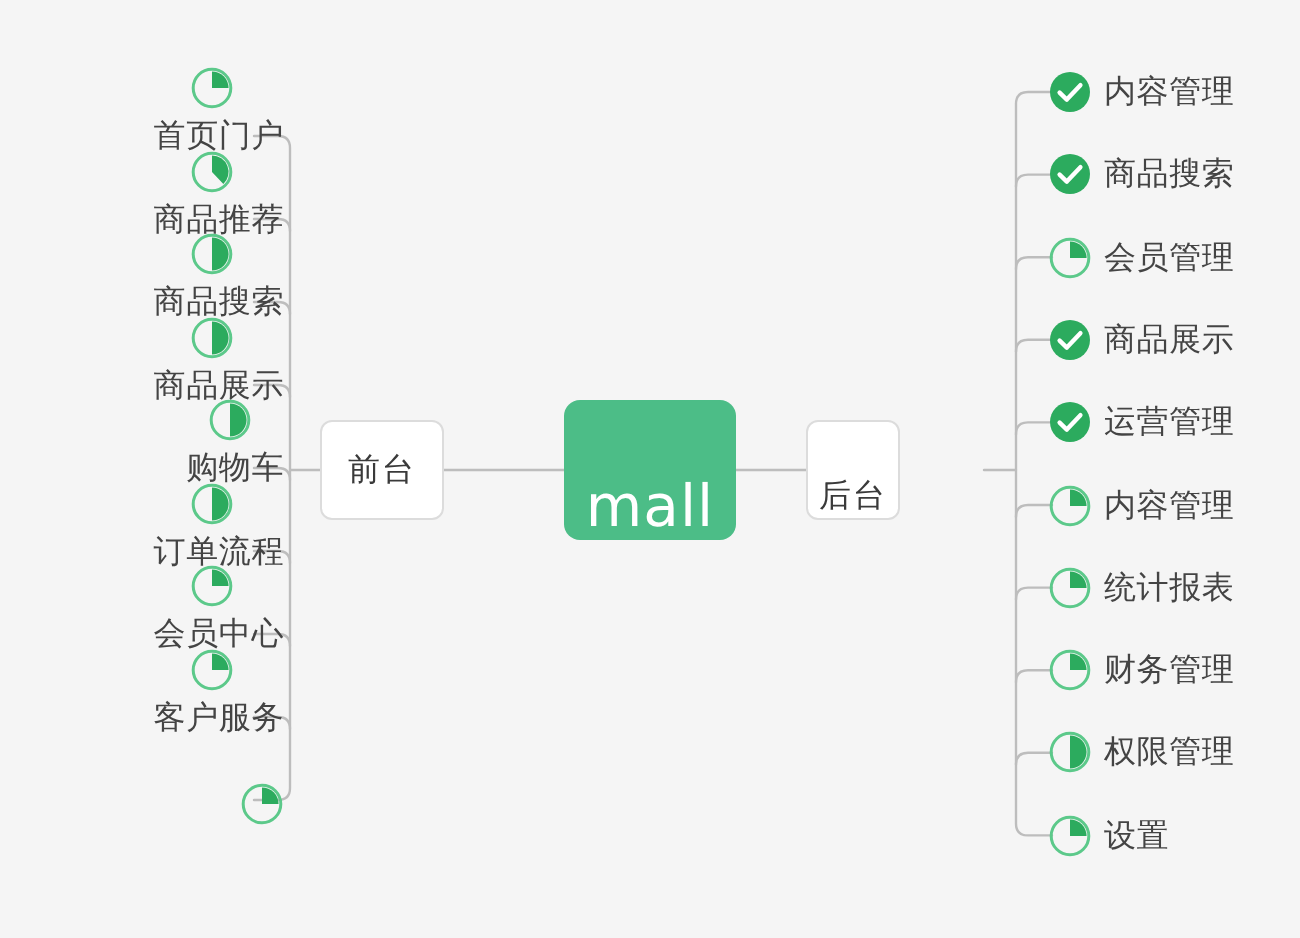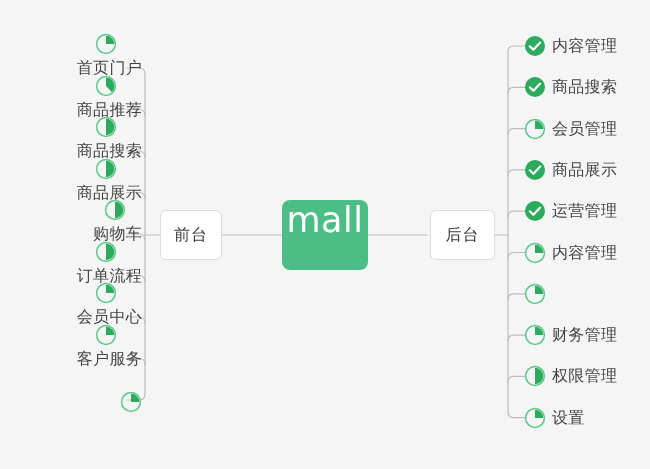--- a/index.html
+++ b/index.html
@@ -74,24 +74,24 @@
     letter-spacing: 1px;
     box-sizing: border-box;
   }
 
   
   .root {
     position: absolute;
     background: #4cbd87;
     border-radius: 8px;
     display: flex;
-    align-items: flex-start;
+    align-items: flex-end;
     justify-content: center;
     color: #ffffff;
-    font-size: 35px;
+    font-size: 29px;
     letter-spacing: 0.5px;
     box-sizing: border-box;
   }
 </style>
 </head>
 <body>
 
 <div id="stage">
 
   <svg id="wires" viewBox="0 0 650 469">
@@ -202,21 +202,21 @@
     </div>
 
   <div class="branch" id="branch-left" style="left:160px; top:210px; width:62px; height:50px;">
     <span>前台</span>
   </div>
 
   <div class="root" id="root-node" style="left:282px; top:200px; width:86px; height:70px;">
     <span>mall</span>
   </div>
 
-  <div class="branch" id="branch-right" style="left:430px; top:210px; width:65px; height:50px;">
+  <div class="branch" id="branch-right" style="left:403px; top:210px; width:47px; height:50px;align-items:flex-end;">
     <span>后台</span>
   </div>
 
   <div id="right-col">
       <div class="leaf right" style="top: 33px;">
         <span class="ico">
           <svg viewBox="0 0 22 22">
             <circle cx="11" cy="11" r="10" fill="#2cab5e"></circle>
             <path d="M 5.8 11.3 L 9.4 14.8 L 16.2 7.6" fill="none" stroke="#ffffff" stroke-width="2.2" stroke-linecap="round" stroke-linejoin="round"></path>
           </svg>
@@ -268,20 +268,21 @@
         </span>
         <span class="lbl">内容管理</span>
       </div>
       <div class="leaf right" style="top: 280.8px;">
         <span class="ico">
           <svg viewBox="0 0 22 22">
             <circle cx="11" cy="11" r="9.4" fill="none" stroke="#5cc98a" stroke-width="1.5"></circle>
             <path d="M 11 11 L 11 2.6999999999999993 A 8.3 8.3 0 0 1 19.30 11.00 Z" fill="#2cab5e"></path>
           </svg>
         </span>
+        <span class="lbl">统计报表</span>
       </div>
       <div class="leaf right" style="top: 322.1px; text-align: center;">
         <span class="ico">
           <svg viewBox="0 0 22 22">
             <circle cx="11" cy="11" r="9.4" fill="none" stroke="#5cc98a" stroke-width="1.5"></circle>
             <path d="M 11 11 L 11 2.6999999999999993 A 8.3 8.3 0 0 1 19.30 11.00 Z" fill="#2cab5e"></path>
           </svg>
         </span>
         <span class="lbl">财务管理</span>
       </div>

